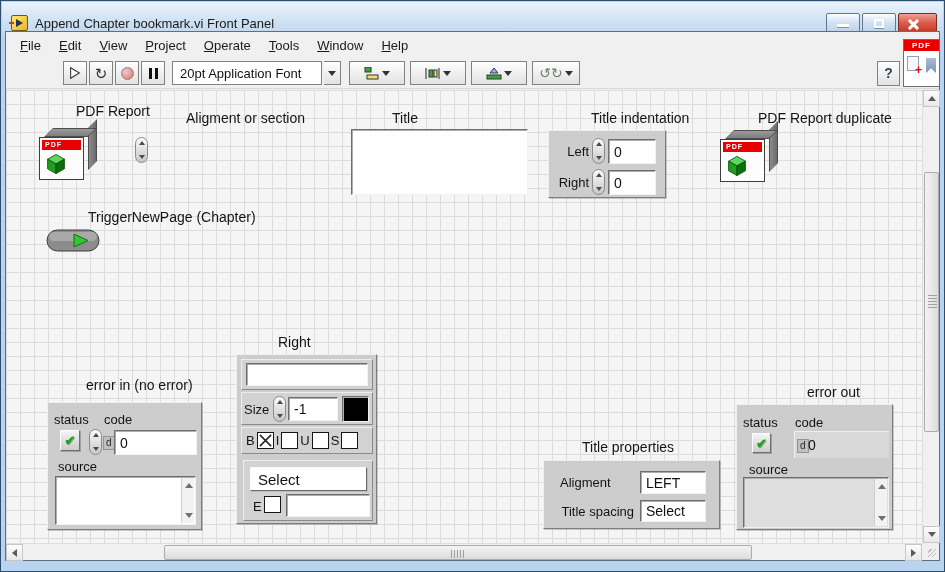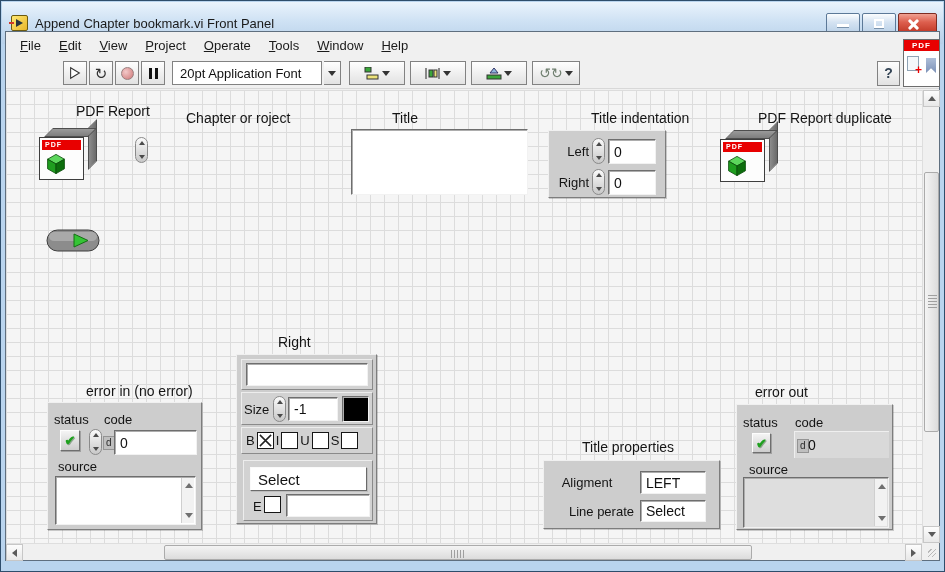--- a/index.html
+++ b/index.html
@@ -228,21 +228,21 @@
           <div class="front">
             <div class="pdf-banner">PDF</div>
             <svg class="pdf-cube" width="24" height="24" viewBox="0 0 20 20">
               <polygon points="3,6 10,2 17,6 10,10" fill="#5cd65c" stroke="#0a4d0a" stroke-width="0.7"></polygon>
               <polygon points="3,6 10,10 10,18 3,14" fill="#1f9e1f" stroke="#0a4d0a" stroke-width="0.7"></polygon>
               <polygon points="17,6 10,10 10,18 17,14" fill="#0d6e0d" stroke="#0a4d0a" stroke-width="0.7"></polygon>
             </svg>
           </div>
         </div>
 
-        <div class="lbl" style="left:141px;top:20px">Chapter or roject</div>
+        <div class="lbl" style="left:141px;top:20px">Aligment or section</div>
         <div class="spin" style="left:129px;top:47px;height:26px">
             <i class="up"></i>
             <i class="dn"></i>
           </div>
 
         <div class="lbl" style="left:347px;top:20px">Title</div>
         <div class="sunken" style="position:absolute;left:345px;top:39px;width:177px;height:66px;font-size:14px;padding:3px"></div>
 
         <div class="lbl" style="left:546px;top:20px">Title indentation</div>
         <div class="cluster" style="left:542px;top:40px;width:118px;height:68px">
@@ -267,27 +267,28 @@
           <div class="front">
             <div class="pdf-banner">PDF</div>
             <svg class="pdf-cube" width="24" height="24" viewBox="0 0 20 20">
               <polygon points="3,6 10,2 17,6 10,10" fill="#5cd65c" stroke="#0a4d0a" stroke-width="0.7"></polygon>
               <polygon points="3,6 10,10 10,18 3,14" fill="#1f9e1f" stroke="#0a4d0a" stroke-width="0.7"></polygon>
               <polygon points="17,6 10,10 10,18 17,14" fill="#0d6e0d" stroke="#0a4d0a" stroke-width="0.7"></polygon>
             </svg>
           </div>
         </div>
 
+        <div class="lbl" style="left:43px;top:119px">TriggerNewPage (Chapter)</div>
         <svg class="switch" style="left:40px;top:139px" width="54" height="23" viewBox="0 0 54 23">
           <rect x="1" y="1" width="52" height="21" rx="10.5" fill="#8c8c8c" stroke="#3c3c3c"></rect>
           <rect x="3" y="3" width="48" height="9" rx="5" fill="#b5b5b5" opacity="0.7"></rect>
           <polygon points="28,5 42,11.5 28,18" fill="#35c435" stroke="#156e15"></polygon>
         </svg>
 
-        <div class="lbl" style="left:41px;top:293px">error in (no error)</div>
+        <div class="lbl" style="left:41px;top:287px">error in (no error)</div>
         <div class="cluster" style="left:41px;top:312px;width:155px;height:128px">
           <div class="clbl" style="left:6px;top:9px">status</div>
           <div class="clbl" style="left:56px;top:9px">code</div>
           <div class="status-btn" style="left:12px;top:27px;width:20px;height:21px">
             <span class="check-glyph">✔</span>
           </div>
           <div class="spin" style="left:41px;top:26px;height:26px">
               <i class="up"></i>
               <i class="dn"></i>
             </div>
@@ -334,27 +335,27 @@
           <div class="strip" style="left:6px;top:105px;width:130px;height:61px">
             <div class="ring" style="left:6px;top:6px;width:117px;height:24px">Select</div>
             <div class="clbl" style="left:9px;top:38px">E</div>
             <span class="cb" style="position:absolute;left:20px;top:35px"></span>
             <div class="field sunken" style="left:42px;top:33px;width:84px;height:23px"></div>
           </div>
         </div>
 
         <div class="lbl" style="left:537px;top:349px">Title properties</div>
         <div class="cluster" style="left:537px;top:370px;width:177px;height:69px">
-          <div class="clbl" style="left:0;top:14px;width:86px;text-align:center">Aligment</div>
+          <div class="clbl" style="left:16px;top:14px;width:86px;text-align:left">Aligment</div>
           <div class="field sunken" style="left:96px;top:10px;width:66px;height:23px">LEFT</div>
-          <div class="clbl" style="left:4px;top:43px;width:86px;text-align:right">Line perate</div>
+          <div class="clbl" style="left:4px;top:43px;width:86px;text-align:right">Title spacing</div>
           <div class="field sunken" style="left:96px;top:39px;width:66px;height:22px">Select</div>
         </div>
 
-        <div class="lbl" style="left:710px;top:294px">error out</div>
+        <div class="lbl" style="left:762px;top:294px">error out</div>
         <div class="cluster" style="left:730px;top:314px;width:157px;height:126px">
           <div class="clbl" style="left:6px;top:10px">status</div>
           <div class="clbl" style="left:58px;top:10px">code</div>
           <div class="status-btn" style="left:15px;top:28px;width:19px;height:20px">
             <span class="check-glyph">✔</span>
           </div>
           <div style="position:absolute;left:57px;top:26px;width:95px;height:27px;background:#d9d9d9;border-top:1px solid #efefef;border-left:1px solid #efefef">
             <div class="radix" style="left:2px;top:7px">d</div>
             <div style="position:absolute;left:13px;top:5px;font-size:14px;color:#111">0</div>
           </div>

